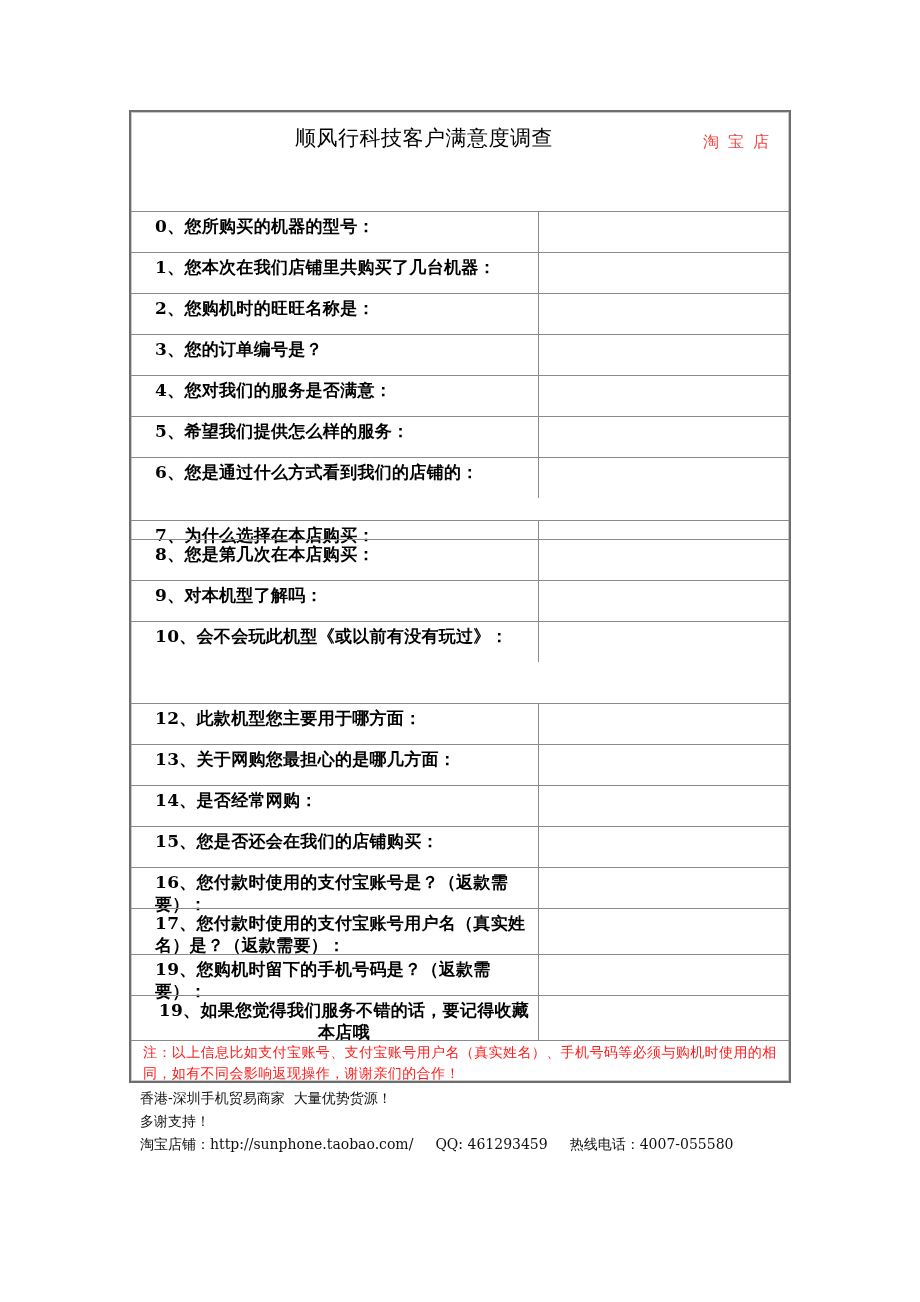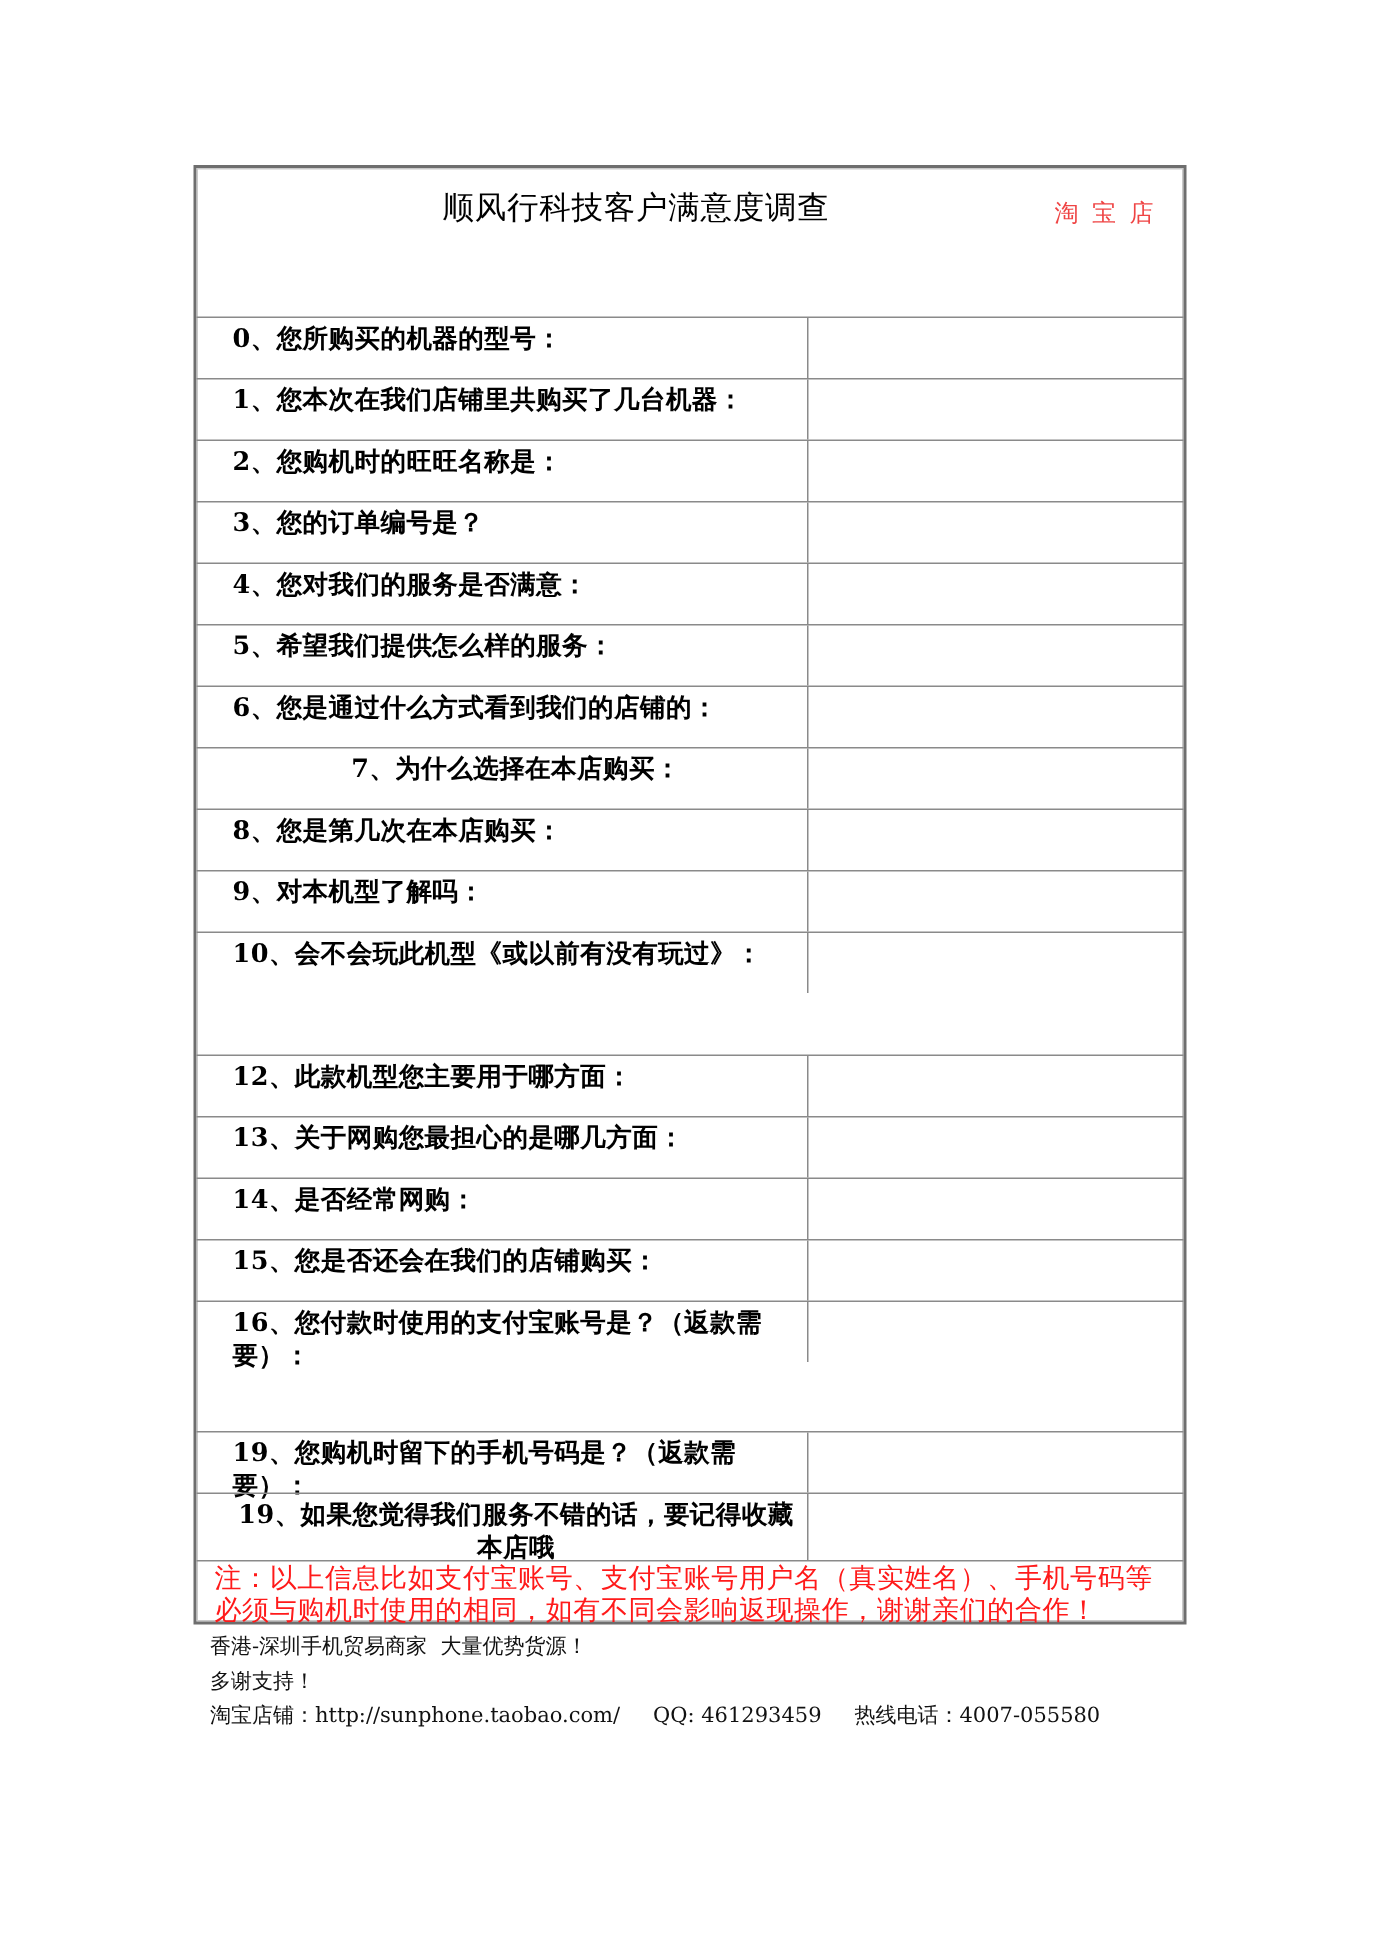--- a/index.html
+++ b/index.html
@@ -74,21 +74,21 @@
     }
     .note {
       position: absolute;
       left: 0;
       top: 928px;
       width: 658px;
       height: 41px;
       border-top: 1px solid #8a8a8a;
       box-sizing: border-box;
       color: #ff1a1a;
-      font-size: 18px;
+      font-size: 14px;
       line-height: 21px;
       padding: 1px 6px 0 12px;
       letter-spacing: 0.4px;
     }
     .footer {
       position: absolute;
       left: 140px;
       top: 1087px;
       font-size: 14px;
       line-height: 23px;
@@ -127,21 +127,21 @@
     <div class="ans"></div>
   </div>
   <div class="row" style="top:304px;height:41px;">
     <div class="q">5、希望我们提供怎么样的服务：</div>
     <div class="ans"></div>
   </div>
   <div class="row" style="top:345px;height:41px;">
     <div class="q">6、您是通过什么方式看到我们的店铺的：</div>
     <div class="ans"></div>
   </div>
-  <div class="row" style="top:386px;height:41px;text-align:center;">
+  <div class="row" style="top:408px;height:41px;">
     <div class="q">7、为什么选择在本店购买：</div>
     <div class="ans"></div>
   </div>
   <div class="row" style="top:427px;height:41px;">
     <div class="q">8、您是第几次在本店购买：</div>
     <div class="ans"></div>
   </div>
   <div class="row" style="top:468px;height:41px;">
     <div class="q">9、对本机型了解吗：</div>
     <div class="ans"></div>
@@ -163,20 +163,24 @@
     <div class="ans"></div>
   </div>
   <div class="row" style="top:714px;height:41px;">
     <div class="q">15、您是否还会在我们的店铺购买：</div>
     <div class="ans"></div>
   </div>
   <div class="row" style="top:755px;height:41px;">
     <div class="q">16、您付款时使用的支付宝账号是？（返款需要）：</div>
     <div class="ans"></div>
   </div>
+  <div class="row" style="top:796px;height:46px;">
+    <div class="q">17、您付款时使用的支付宝账号用户名（真实姓名）是？（返款需要）：</div>
+    <div class="ans"></div>
+  </div>
   <div class="row" style="top:842px;height:41px;">
     <div class="q">19、您购机时留下的手机号码是？（返款需要）：</div>
     <div class="ans"></div>
   </div>
   <div class="row" style="top:883px;height:45px;overflow:hidden;text-align:center;">
     <div class="q">19、如果您觉得我们服务不错的话，要记得收藏本店哦</div>
     <div class="ans"></div>
   </div>
 
   <div class="note">注：以上信息比如支付宝账号、支付宝账号用户名（真实姓名）、手机号码等必须与购机时使用的相同，如有不同会影响返现操作，谢谢亲们的合作！</div>

